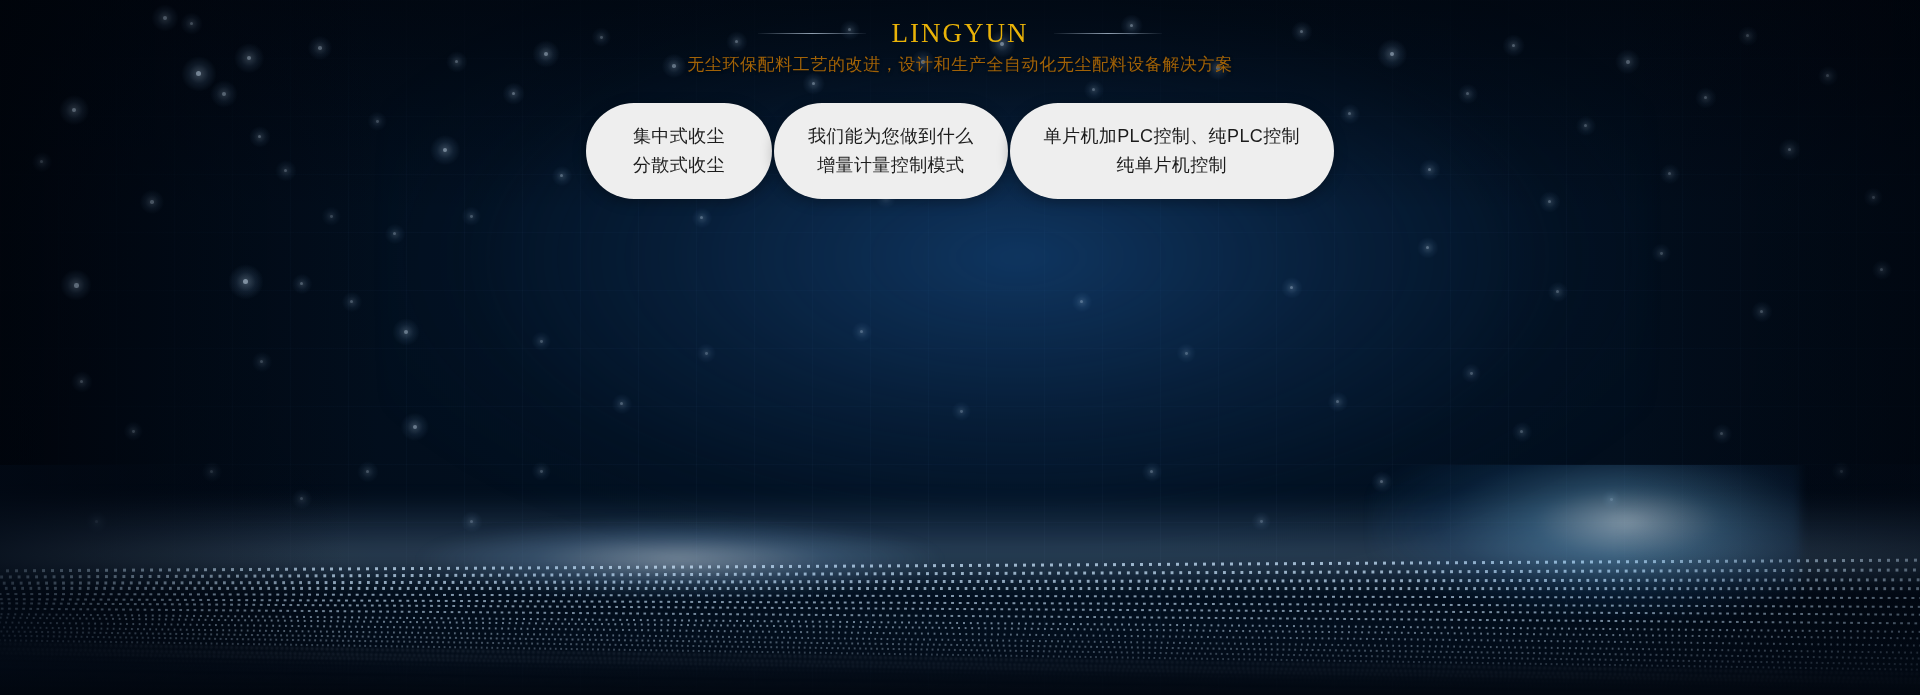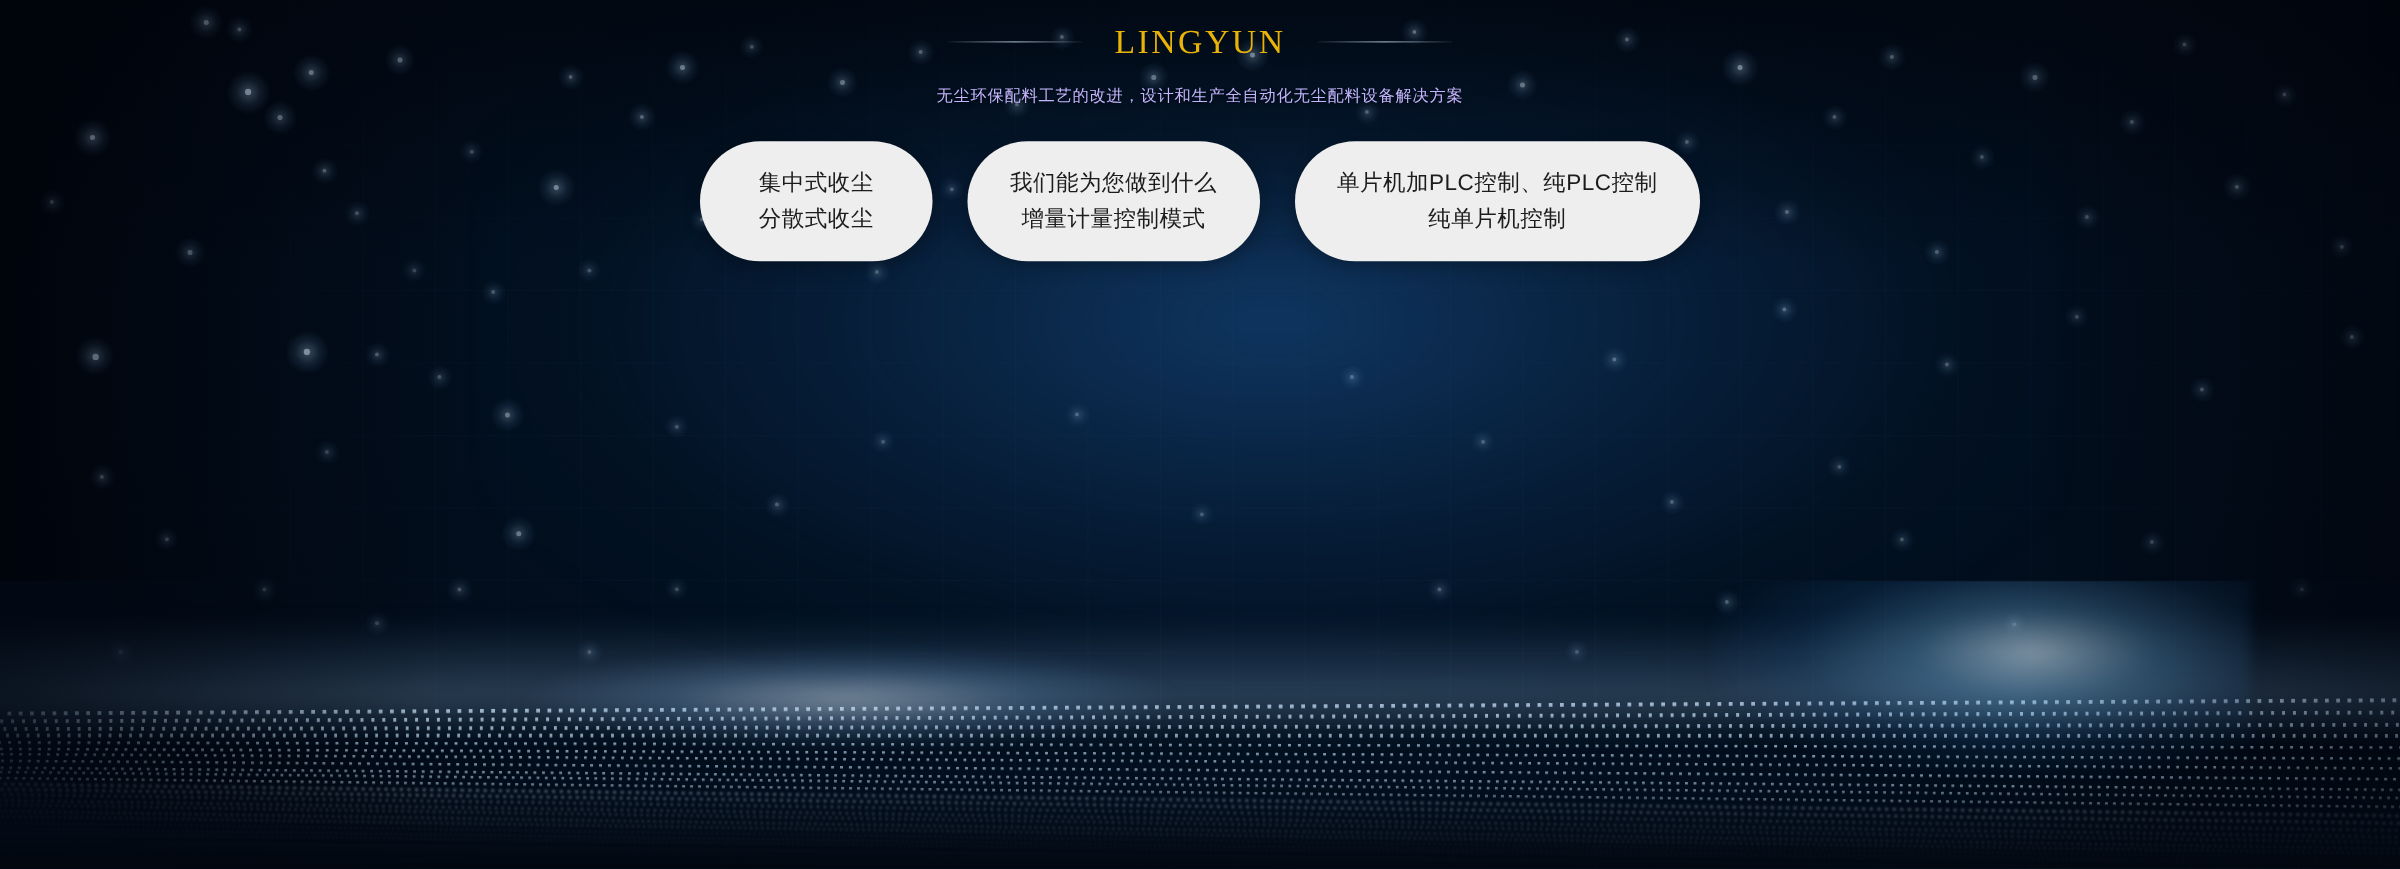--- a/index.html
+++ b/index.html
@@ -188,33 +188,33 @@
   }
   .sub-en {
     font-family: "Liberation Serif", "DejaVu Serif", serif;
     font-size: 27px;
     letter-spacing: 2px;
     color: #eab308;
     white-space: nowrap;
   }
 
   .desc {
-    margin-top: 19px;
-    font-size: 13px;
-    color: #c4b5fd;
+    margin-top: 4px;
+    font-size: 17px;
+    color: #a16207;
     letter-spacing: 0.6px;
     white-space: nowrap;
     text-shadow: 0 1px 3px rgba(0,0,0,0.55);
   }
 
   .pills {
     margin-top: 27px;
     display: flex;
     align-items: center;
-    gap: 28px;
+    gap: 2px;
   }
   .pill {
     background: #eeeeee;
     border-radius: 60px;
     padding: 19px 34px;
     text-align: center;
     color: #1c1c1c;
     box-shadow: 0 3px 14px rgba(0,0,0,0.30);
   }
   .pill-line {

